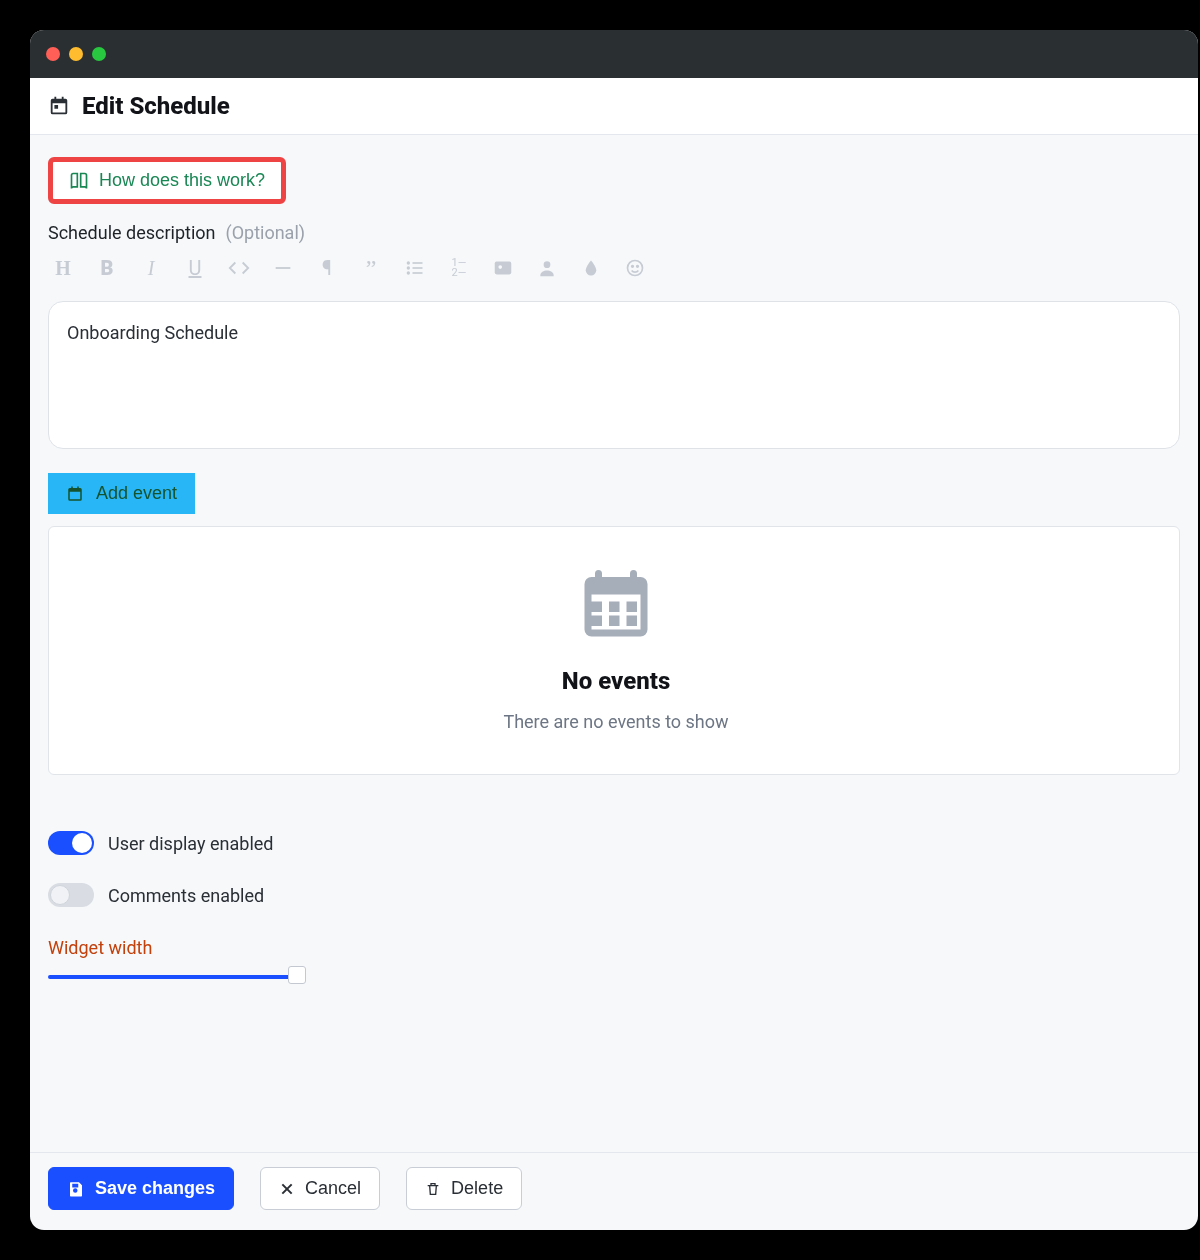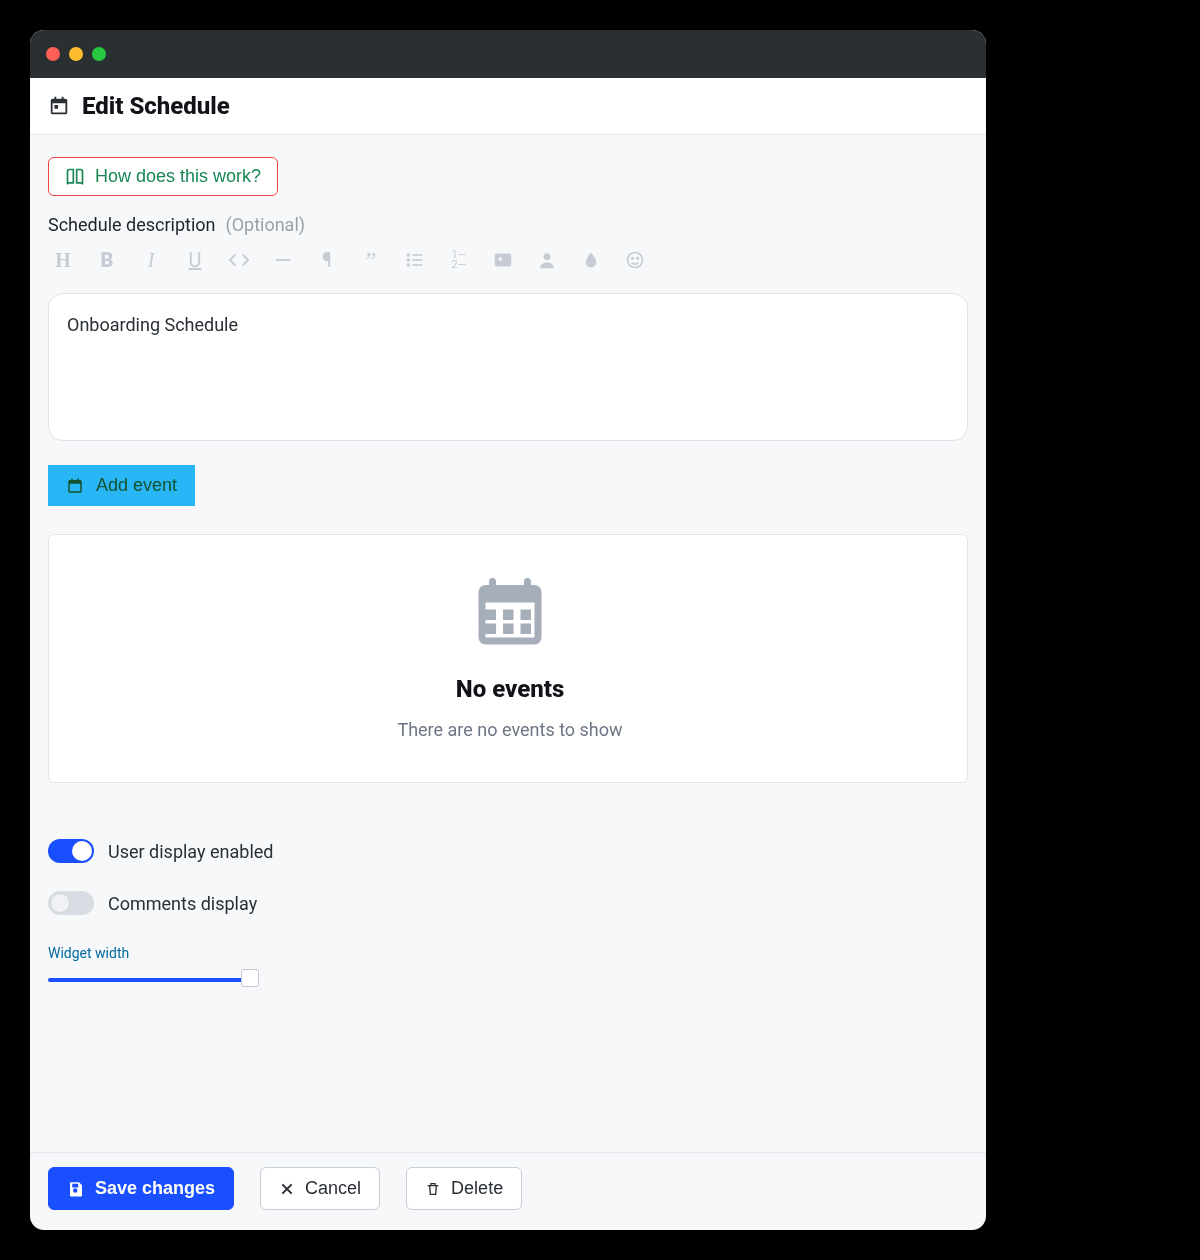--- a/index.html
+++ b/index.html
@@ -4,21 +4,21 @@
 <style>
   * { box-sizing: border-box; margin: 0; padding: 0; }
   body {
     background: #000;
     font-family: -apple-system, BlinkMacSystemFont, "Segoe UI", Roboto, Helvetica, Arial, sans-serif;
     width: 1200px;
     height: 1260px;
     padding: 30px;
   }
   .window {
-    width: 956px;
+    width: 1168px;
     height: 1200px;
     background: #f6f8fa;
     border-radius: 14px;
     overflow: hidden;
     box-shadow: 0 10px 40px rgba(0,0,0,0.5);
     display: flex;
     flex-direction: column;
   }
   .titlebar {
     height: 48px;
@@ -50,21 +50,21 @@
   .content {
     flex: 1;
     padding: 22px 18px 10px 18px;
     overflow: hidden;
   }
 
   .help-btn {
     display: inline-flex;
     align-items: center;
     gap: 10px;
-    border: 1px solid #ef4444;
+    border: 5px solid #ef4444;
     color: #198754;
     background: #fff;
     padding: 8px 16px;
     border-radius: 6px;
     font-size: 18px;
     cursor: pointer;
     font-weight: 500;
   }
 
   .field-label {
@@ -105,21 +105,21 @@
     gap: 12px;
     background: #29b6f6;
     color: #14532d;
     font-size: 18px;
     padding: 10px 18px;
     border: none;
     cursor: pointer;
   }
 
   .events-card {
-    margin-top: 28px;
+    margin-top: 12px;
     background: #fff;
     border: 1px solid #e1e5ea;
     border-radius: 6px;
     padding: 36px 20px 42px 24px;
     text-align: center;
   }
   .events-card .big-icon { color: #97a0ad; margin-bottom: 20px; }
   .events-card h2 { font-size: 24px; font-weight: 800; color: #111318; }
   .events-card p { margin-top: 16px; font-size: 18px; color: #6d7684; }
 
@@ -137,22 +137,22 @@
   .toggle .knob {
     position: absolute; width: 20px; height: 20px; border-radius: 50%; background: #fff; top: 2px; transition: left .15s;
   }
   .toggle.on { background: #1a4fff; }
   .toggle.on .knob { left: 24px; }
   .toggle.off { background: #d9dde3; }
   .toggle.off .knob { left: 2px; background: #f0f2f5; border:1px solid #d0d5dc; }
 
   .widget-width-label {
     margin-top: 30px;
-    font-size: 14px;
-    color: #0369a1;
+    font-size: 18px;
+    color: #c2410c;
   }
   .slider-wrap {
     margin-top: 12px;
     position: relative;
     height: 12px;
     width: 100%;
   }
   .slider-fill {
     position:absolute; left:0; top:5px; height:4px; background:#1a4fff; border-radius:2px;
   }
@@ -301,21 +301,21 @@
       <div class="toggle on">
           <div class="knob"></div>
         </div>
       <span>User display enabled</span>
     </div>
 
     <div class="toggle-row">
       <div class="toggle off">
           <div class="knob"></div>
         </div>
-      <span>Comments display</span>
+      <span>Comments enabled</span>
     </div>
 
     
     <div class="widget-width-label">Widget width</div>
     <div class="slider-wrap">
       <div class="slider-fill" id="slider-fill" style="width: 22%;"></div>
       <div class="slider-thumb" id="slider-thumb" style="left: calc(22% - 9px);"></div>
     </div>
 
   </div>

